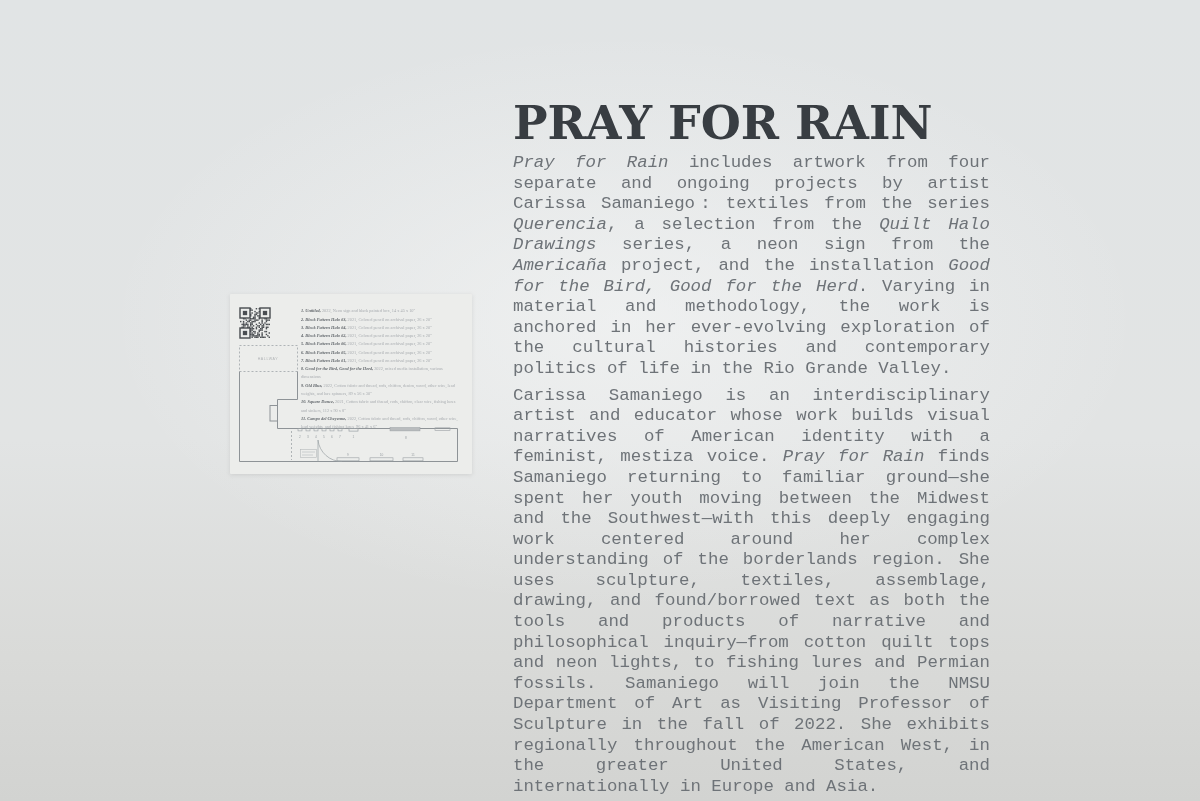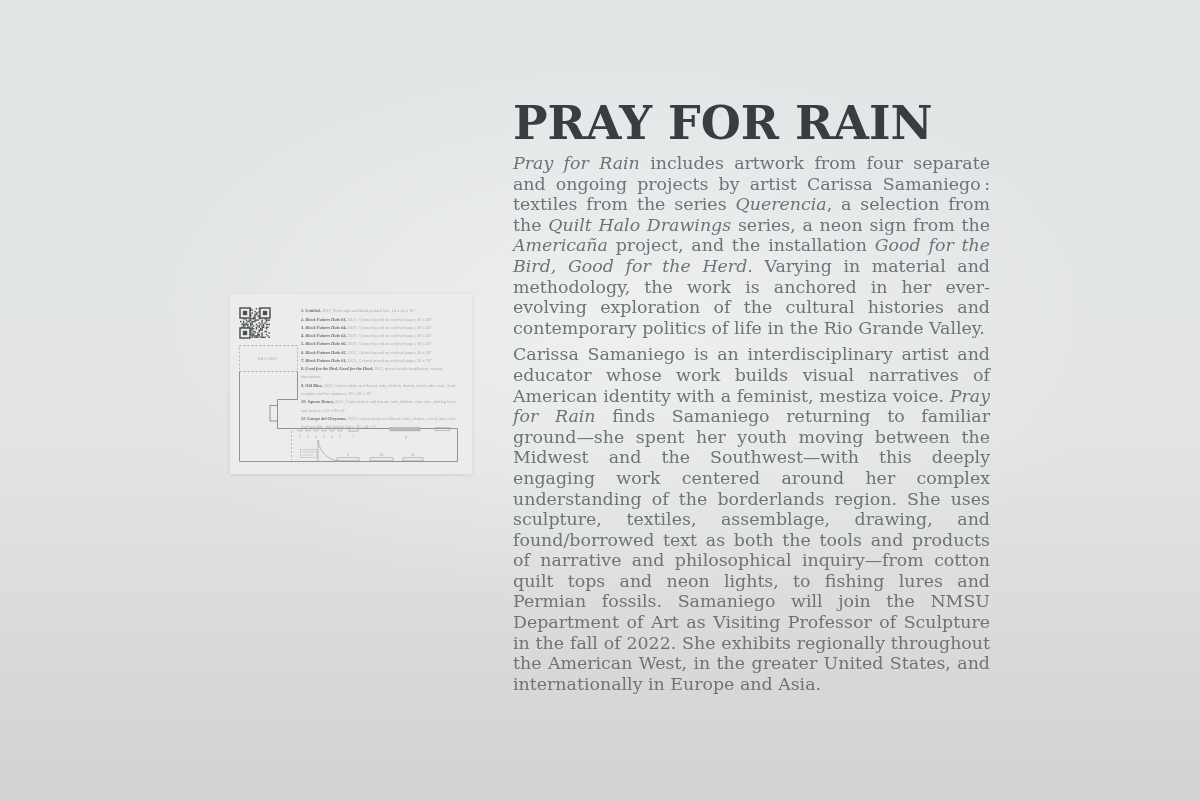--- a/index.html
+++ b/index.html
@@ -18,20 +18,21 @@
   }
   .headline{
     font-family:"DejaVu Serif",serif;font-weight:700;
     font-size:46px;line-height:1;color:#383d42;
     letter-spacing:0px;margin:0 0 7px 0;white-space:nowrap;
   }
   .body-copy p{
     margin:0 0 6px 0;
     font-size:17.4px;line-height:20.6px;color:#6e7378;
     text-align:justify;
+    font-family:Liberation Mono, monospace;
   }
   .body-copy p span.it{font-style:italic;}
 
   
   .panel{
     position:absolute;left:230px;top:294px;width:242px;height:180px;
     background:#ecedeb;border-radius:1px;
     box-shadow:0 1px 4px rgba(110,112,110,0.18);
   }
   .panel svg{position:absolute;left:0;top:0;}

